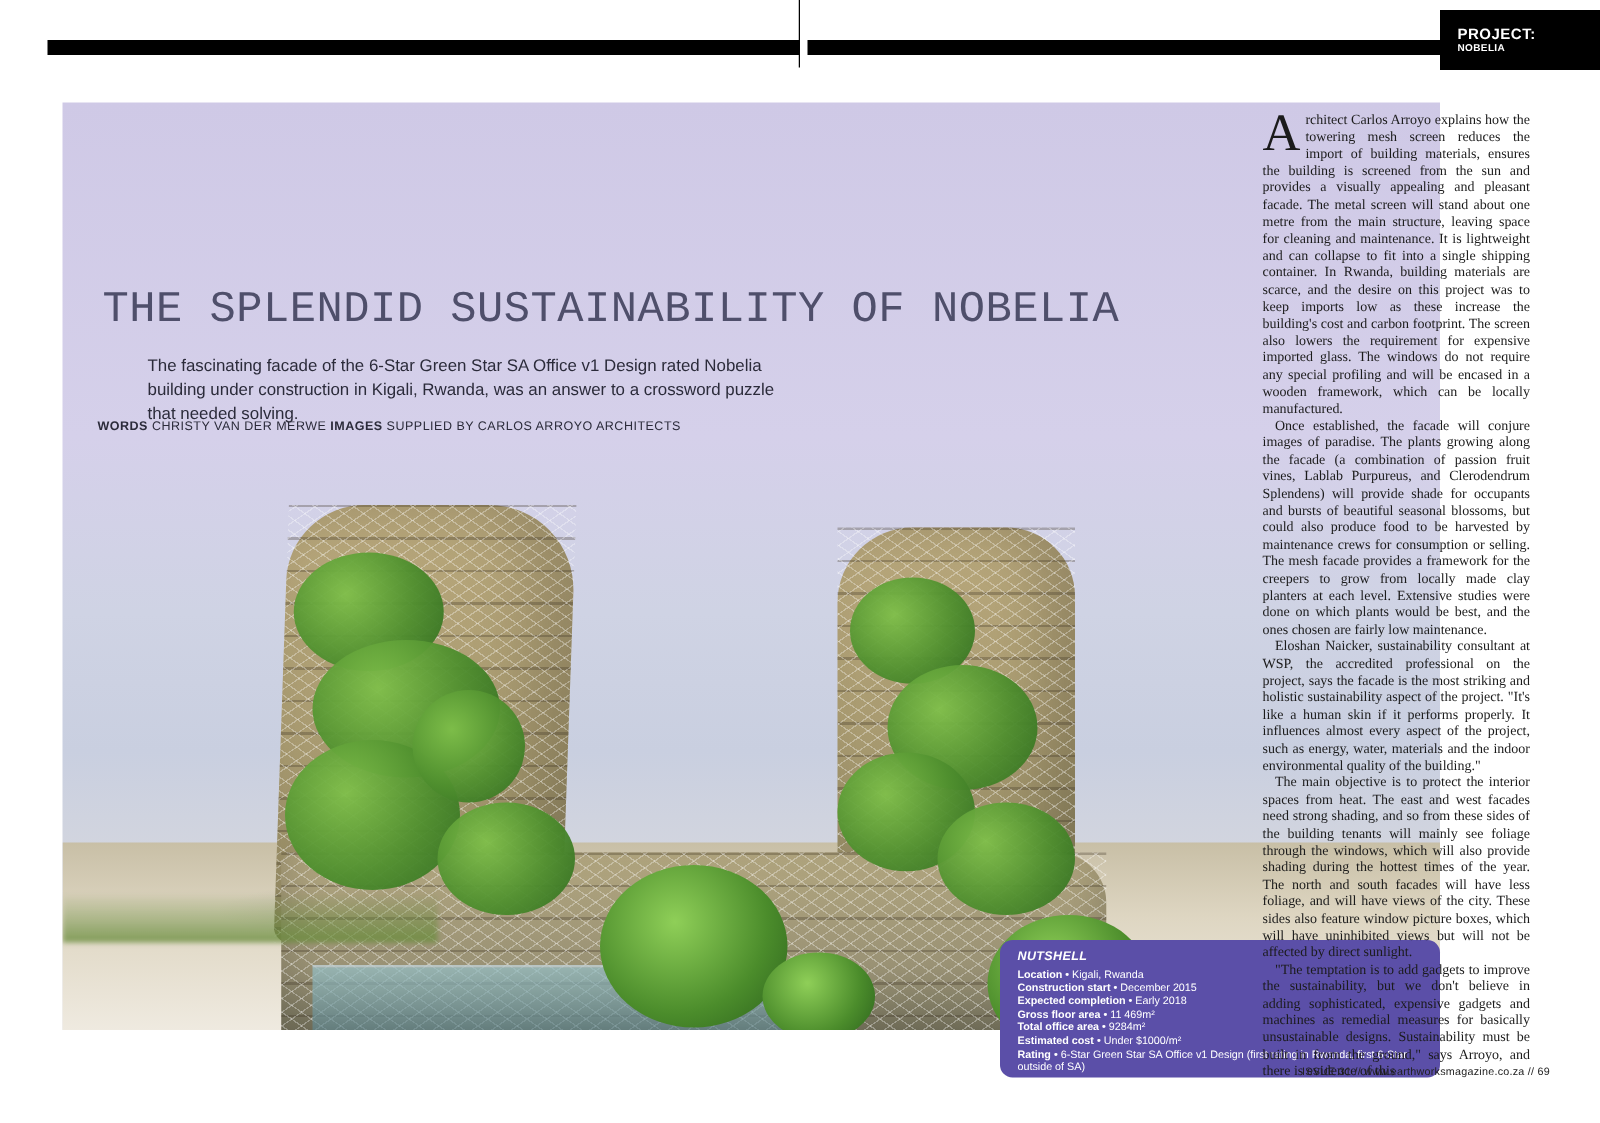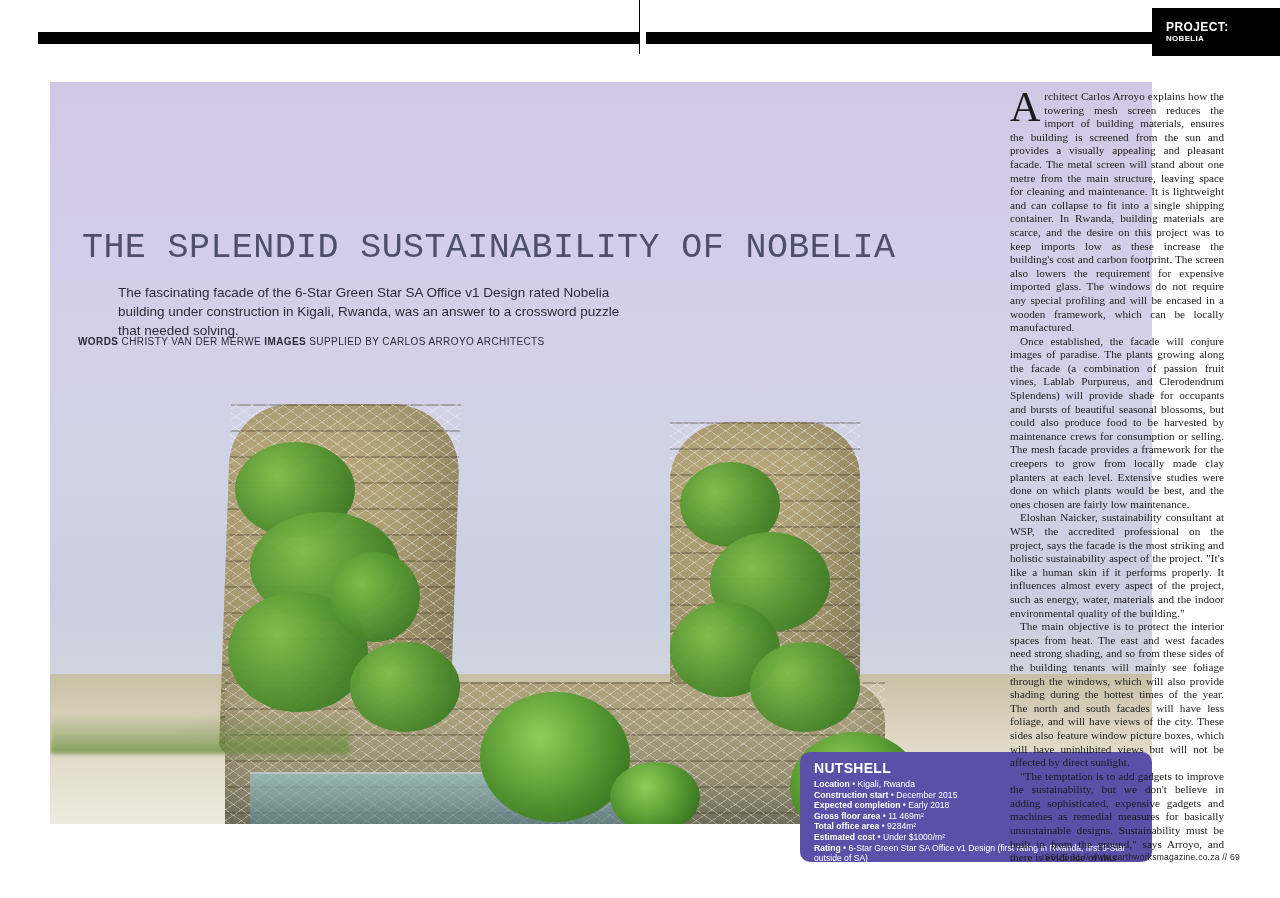--- a/index.html
+++ b/index.html
@@ -225,23 +225,24 @@
     width: 352px;
     height: 110px;
     background: #5b4fa8;
     border-radius: 10px;
     color: #ffffff;
     padding: 8px 14px;
     box-sizing: border-box;
   }
   .nutshell h3 {
     margin: 0 0 3px 0;
-    font-size: 14px;
+    font-size: 10px;
     letter-spacing: 0.3px;
     font-weight: bold;
+    font-style: italic;
   }
   .nutshell ul {
     margin: 0;
     padding: 0;
     list-style: none;
   }
   .nutshell li {
     font-size: 8.6px;
     line-height: 10.6px;
     font-weight: bold;

